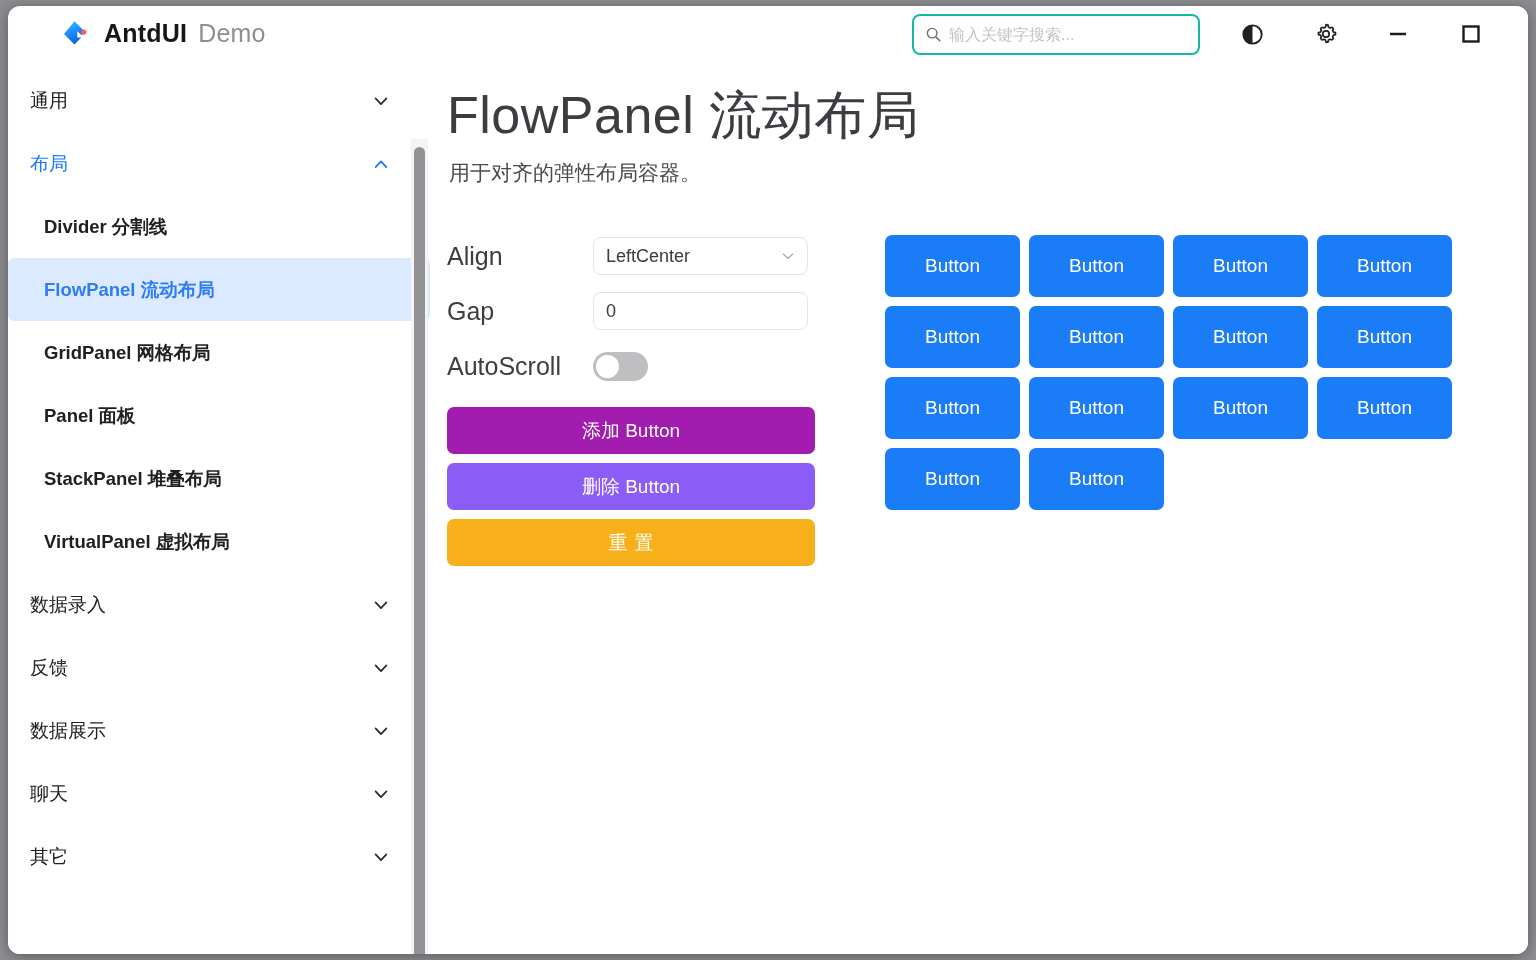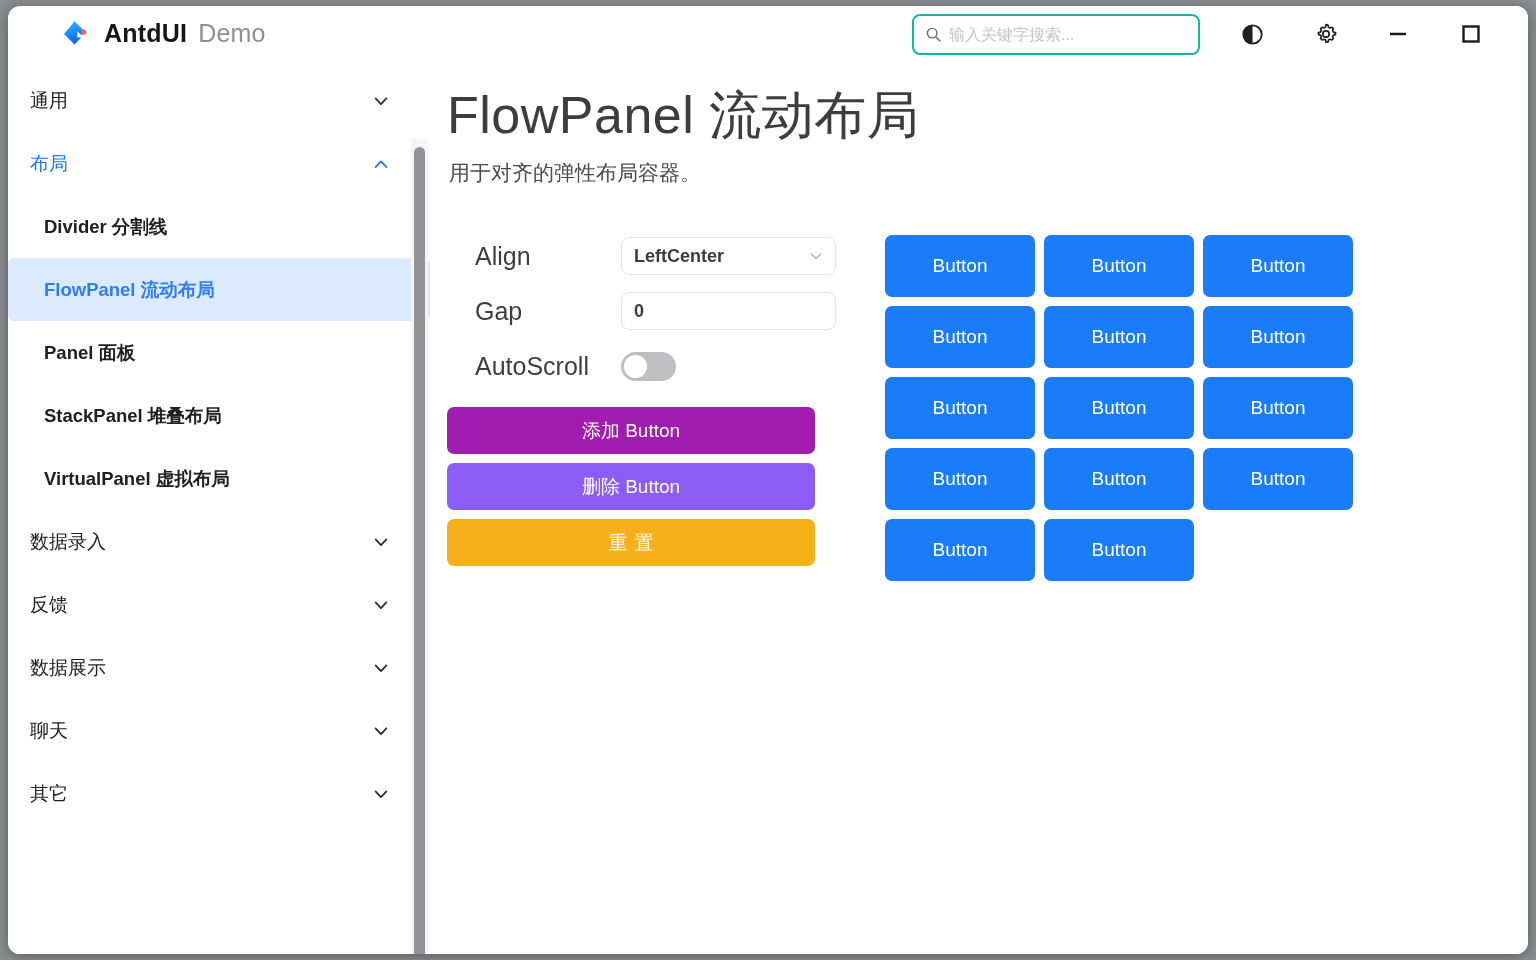--- a/index.html
+++ b/index.html
@@ -115,27 +115,27 @@
     font-size: 52px; color: #3c3c41; font-weight: 400;
     letter-spacing: .5px; white-space: nowrap;
   }
   #page-desc {
     position: absolute; left: 19px; top: 90px;
     font-size: 21px; color: #4a4a4f;
   }
 
   
   #controls { position: absolute; left: 17px; top: 160px; width: 372px; }
-  .ctl-row { position: relative; height: 55px; display: flex; align-items: center; margin-left: 28px; }
+  .ctl-row { position: relative; height: 55px; display: flex; align-items: center; }
   .ctl-label { font-size: 25px; color: #3d3d42; }
   .ctl-field {
     position: absolute; left: 146px; top: 8px;
     width: 215px; height: 38px;
     border: 1px solid #e4e4e6; border-radius: 8px;
-    background: #fff; display: flex; align-items: center; font-weight: bold;
+    background: #fff; display: flex; align-items: center;
   }
   .ctl-value {
     margin-left: 12px; font-size: 18px; color: #3b3b40;
   }
   .ctl-chev { position: absolute; right: 11px; width: 16px; height: 16px; }
   #autoscroll-switch {
     position: absolute; left: 146px; top: 13px;
     width: 55px; height: 29px;
     background: #bfbfc2; border-radius: 15px;
     cursor: default;
@@ -160,21 +160,21 @@
   }
 
   
   #flow-panel {
     position: absolute; left: 455px; top: 166px;
     width: 580px; height: 300px;
     display: flex; flex-wrap: wrap;
     align-content: flex-start;
   }
   .flow-btn {
-    width: 150px; height: 62px;
+    width: 135px; height: 62px;
     margin: 0 9px 9px 0;
     background: #1b7cf7; border: none; border-radius: 7px;
     color: #ffffff; font-family: inherit; font-size: 19px;
     display: flex; align-items: center; justify-content: center;
     cursor: default;
   }
 </style>
 </head>
 <body>
 
@@ -256,20 +256,23 @@
         </svg>
       </div>
 
       <div class="leaf">
         <span class="leaf-label">Divider 分割线</span>
       </div>
       <div class="leaf selected">
         <span class="leaf-label">FlowPanel 流动布局</span>
       </div>
       <div class="leaf">
+        <span class="leaf-label">GridPanel 网格布局</span>
+      </div>
+      <div class="leaf">
         <span class="leaf-label">Panel 面板</span>
       </div>
       <div class="leaf">
         <span class="leaf-label">StackPanel 堆叠布局</span>
       </div>
       <div class="leaf">
         <span class="leaf-label">VirtualPanel 虚拟布局</span>
       </div>
 
       <div class="group-head">

